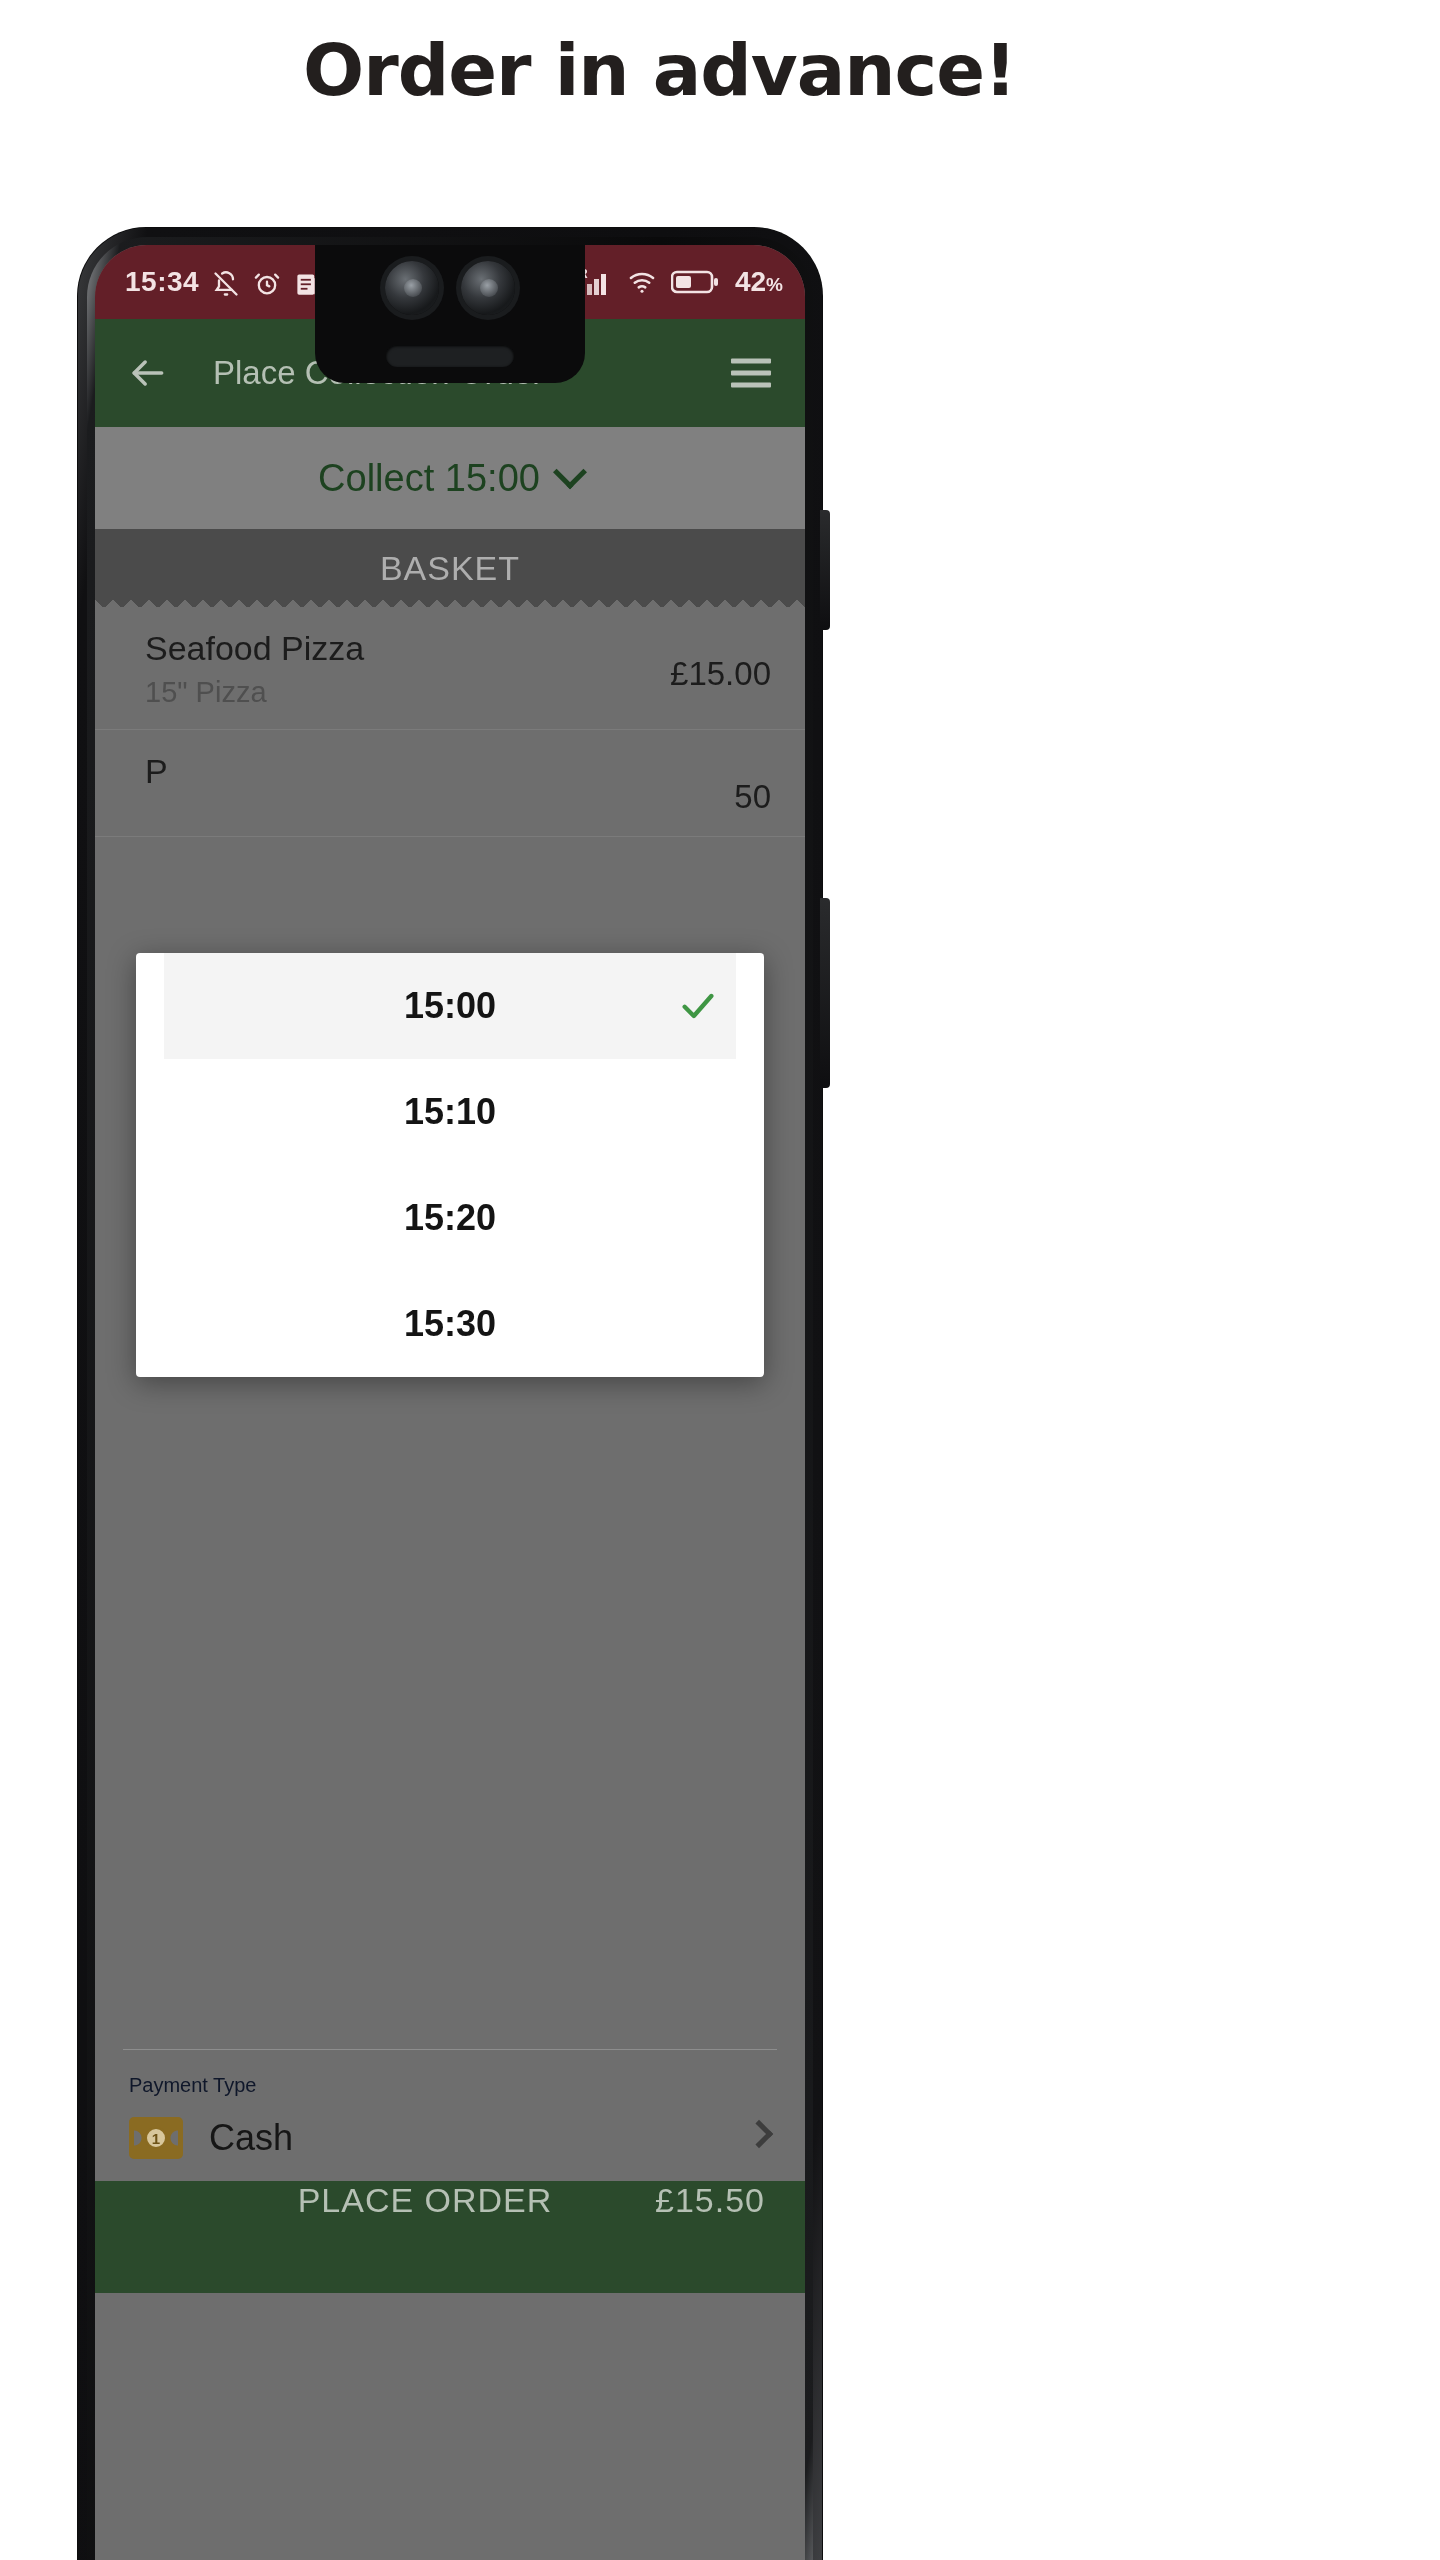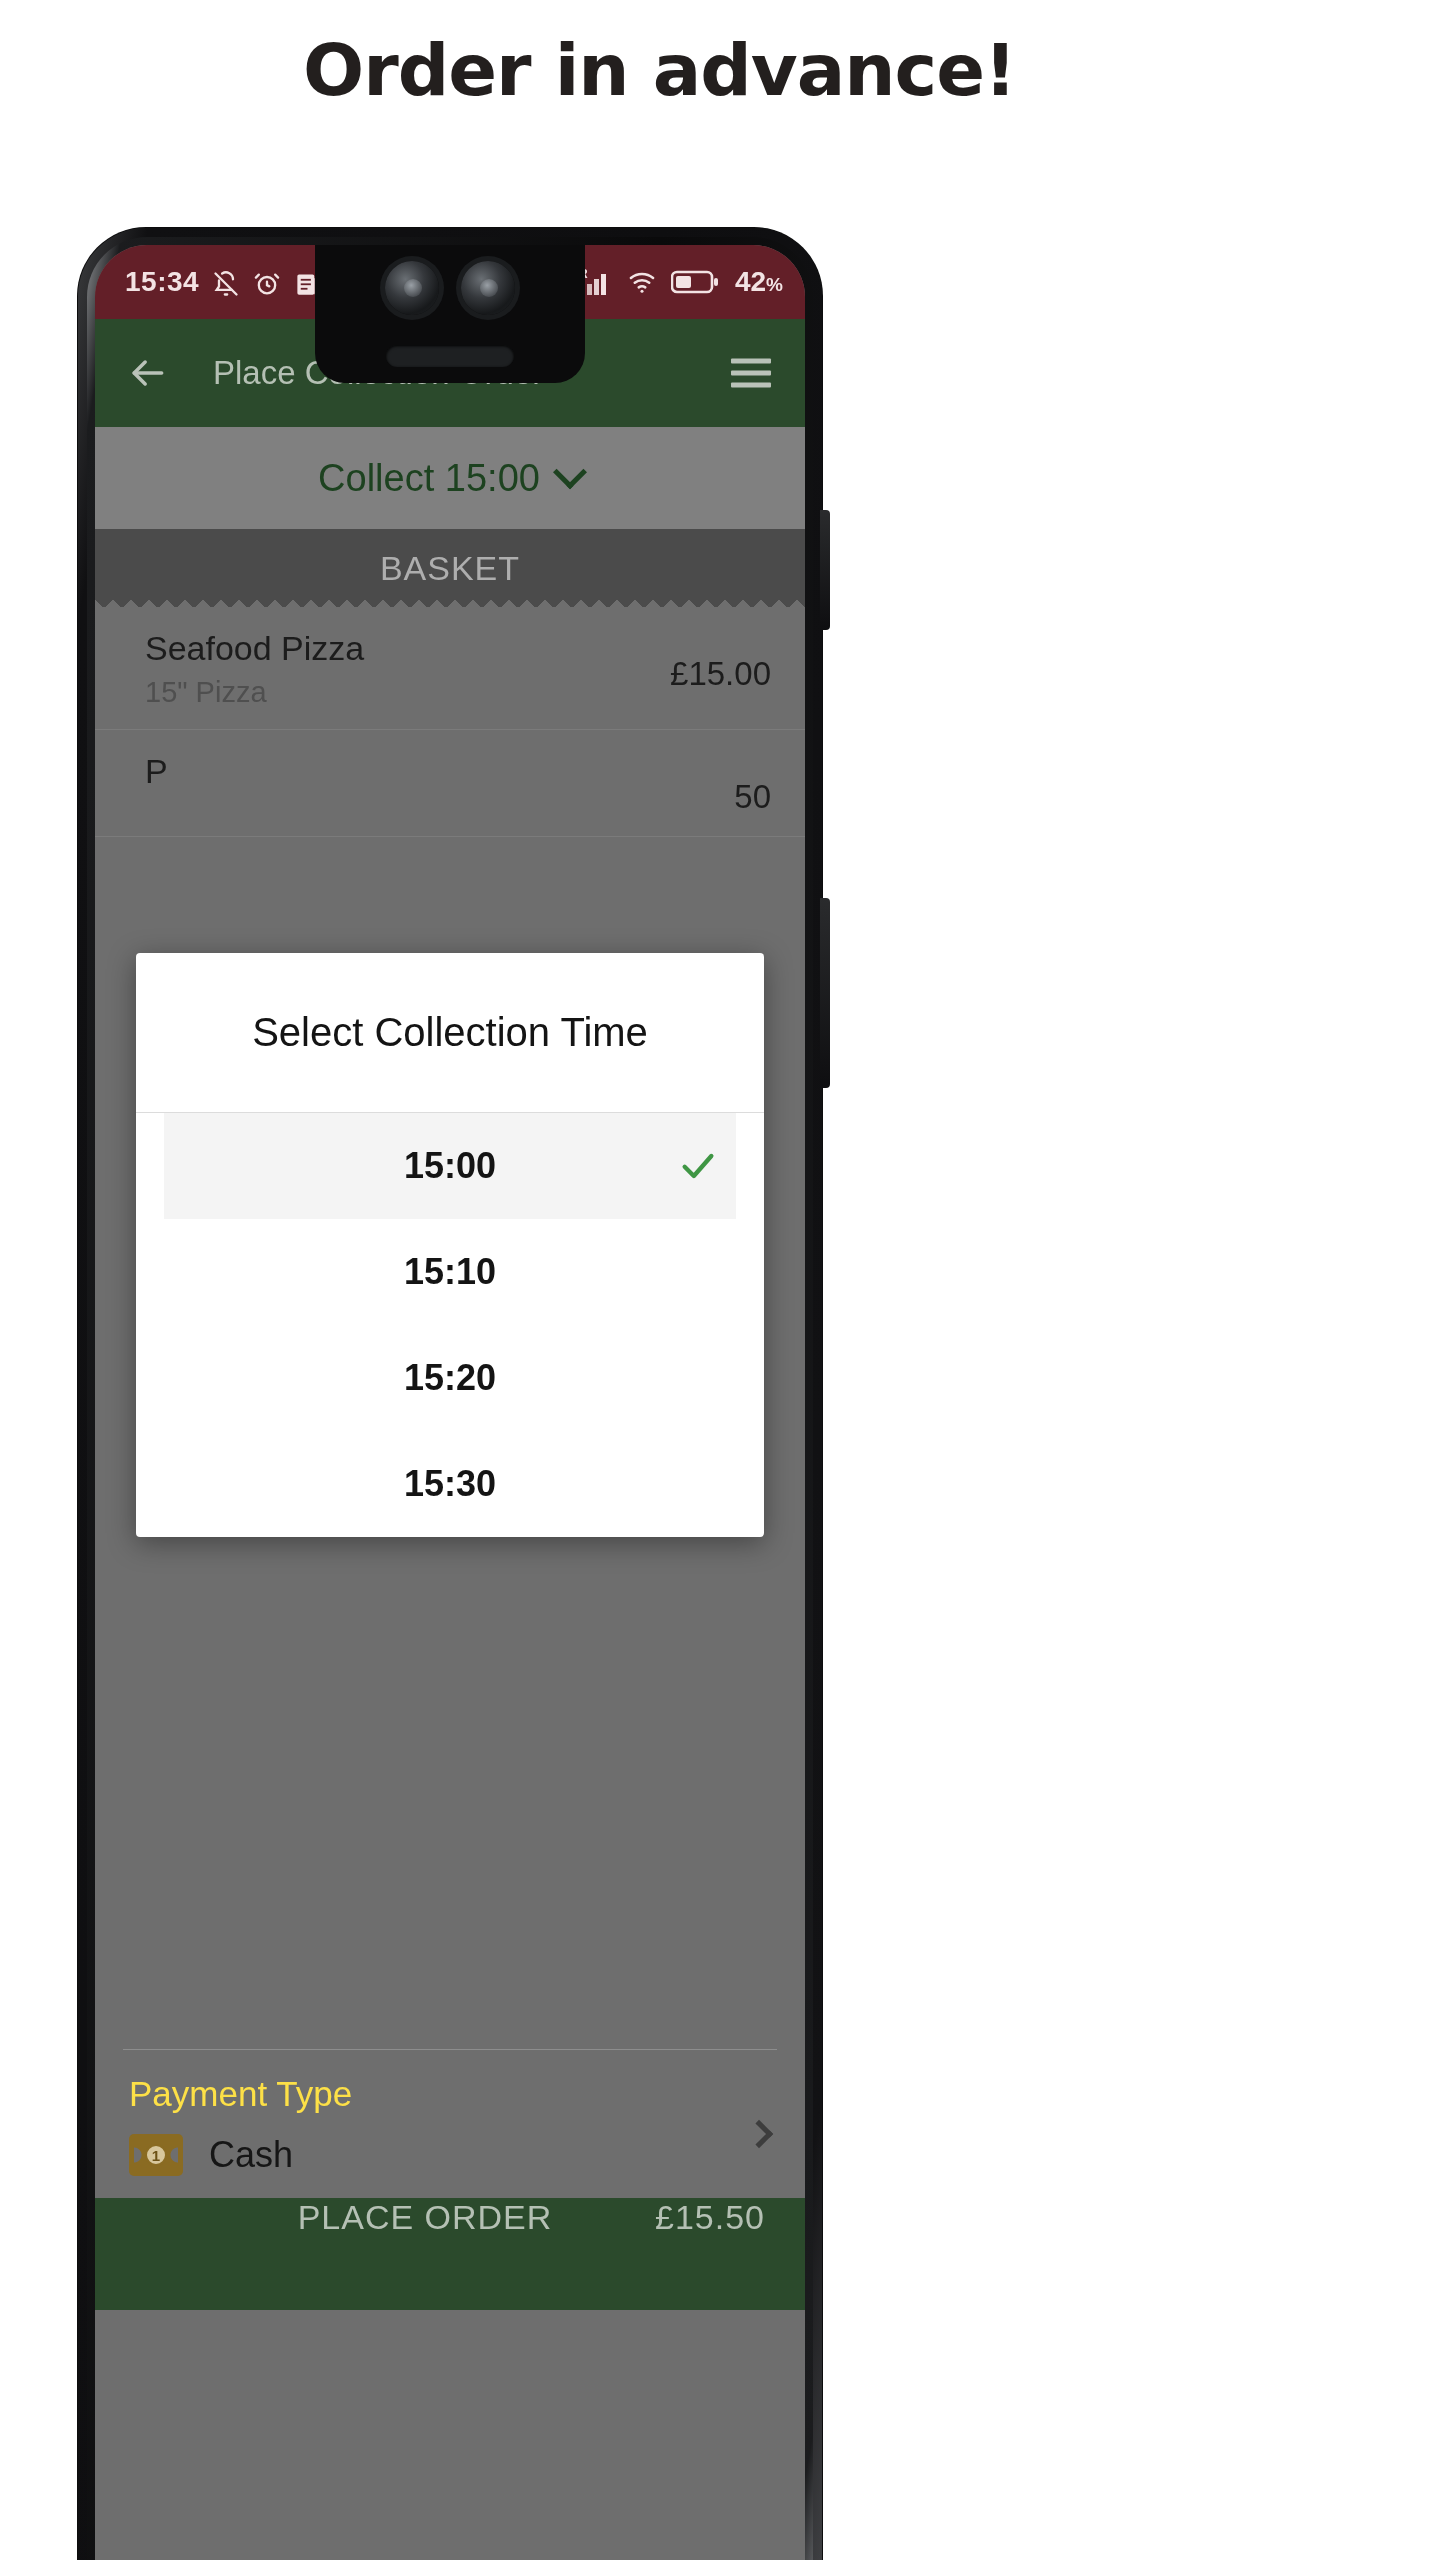--- a/index.html
+++ b/index.html
@@ -179,21 +179,21 @@
     padding: 22px 34px 20px 50px;
     border-bottom: 1px solid #7b7b7b;
   }
   .item-name { font-size: 34px; color: #1c1c1c; }
   .item-sub { font-size: 29px; color: #4f4f4f; margin-top: 8px; }
   .item-price { font-size: 33px; color: #1c1c1c; padding-top: 26px; white-space: nowrap; }
 
   
   .pay-sep { height: 1px; background: #8d8d8d; margin: 0 28px; }
   .pay-block { padding: 24px 34px 22px 34px; position: relative; }
-  .pay-label { font-size: 35px; color: #fde047; }
+  .pay-label { font-size: 20px; color: #0f172a; }
   .pay-row { display: flex; align-items: center; gap: 26px; margin-top: 20px; }
   .cash-icon {
     width: 54px; height: 42px;
     background: #8a6b22;
     border-radius: 5px;
     position: relative;
     display: flex; align-items: center; justify-content: center;
   }
   .cash-icon::before {
     content: ""; position: absolute; left: 5px; top: 4px; right: 5px; bottom: 4px;
@@ -417,21 +417,20 @@
       <span class="pay-chev"></span>
     </div>
 
     <div class="place-order">
       <span style="flex:1; text-align:center; margin-left:60px">PLACE ORDER</span>
       <span>£15.50</span>
     </div>
 
     <div class="scrim"></div>
     <div class="dialog">
-      <div class="dlg-title">Select Collection Time</div>
       <div class="dlg-list">
 
         <div class="time-row selected">
           <span>15:00</span>
           <span class="check">
             <svg width="40" height="40" viewBox="0 0 24 24" fill="none" stroke="#3f9644" stroke-width="2.6" stroke-linecap="round" stroke-linejoin="round">
               <polyline points="4,12.5 9.5,18 20,6"></polyline>
             </svg>
           </span>
         </div>

